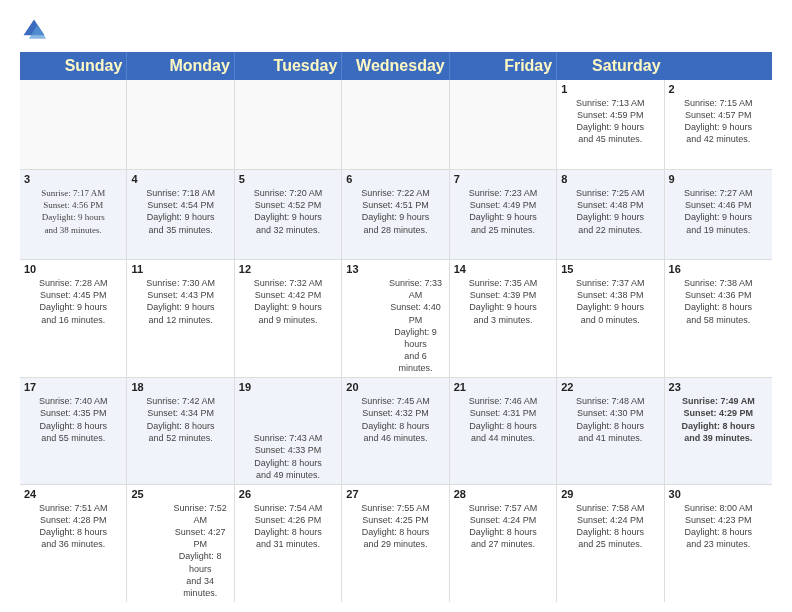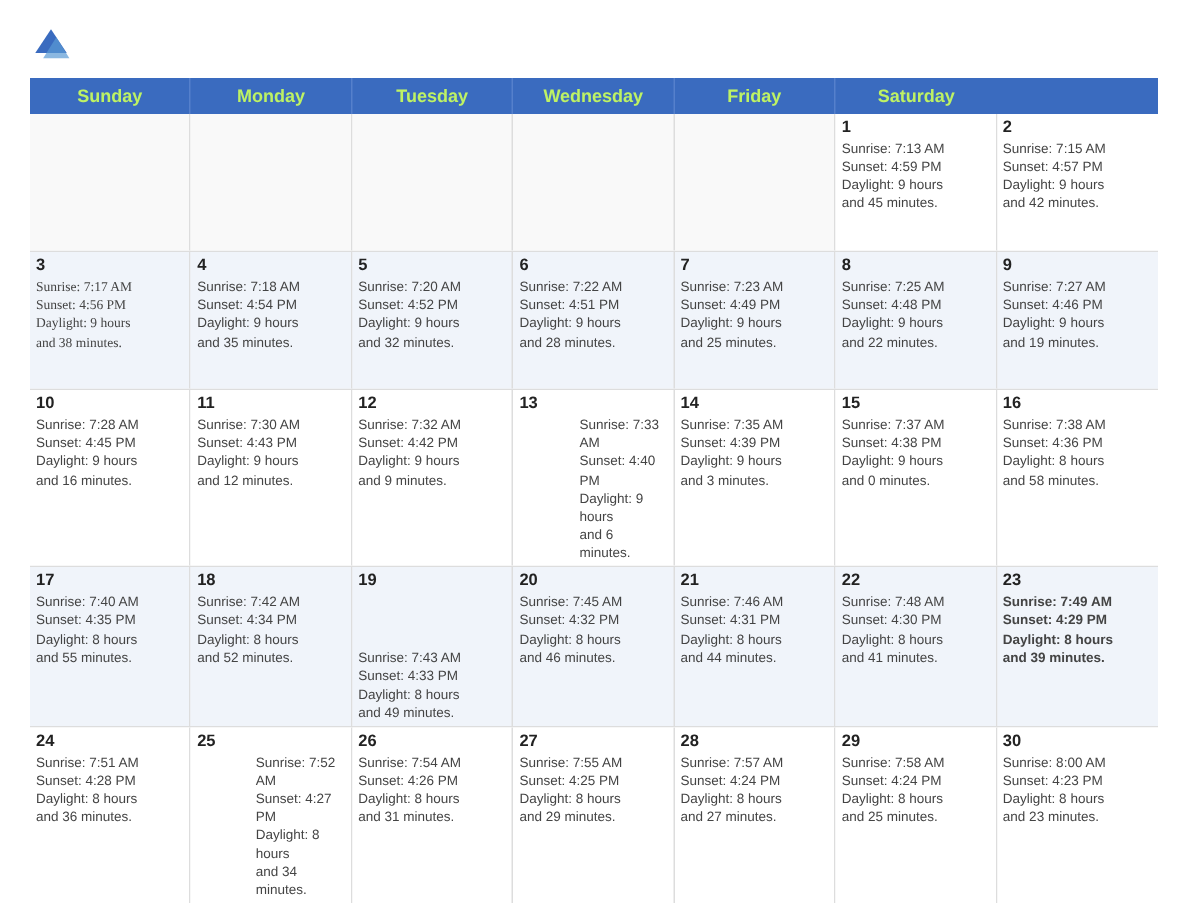--- a/index.html
+++ b/index.html
@@ -62,25 +62,25 @@
       flex: 1;
       display: flex;
       flex-direction: column;
     }
     .cal-header {
       display: grid;
       grid-template-columns: repeat(7, 1fr);
       background: #3a6bbf;
     }
     .cal-header-cell {
-      color: #bef264;
-      font-size: 12px;
+      color: #fef9c3;
+      font-size: 16px;
       font-weight: bold;
       padding: 5px 4px;
-      text-align: center;
+      text-align: right;
       border-right: 1px solid #5580cc;
     }
     .cal-header-cell:last-child { border-right: none; }
     .cal-body {
       display: flex;
       flex-direction: column;
       flex: 1;
     }
     .cal-row {
       display: grid;
@@ -105,20 +105,21 @@
       font-size: 11px;
       font-weight: bold;
       color: #222;
       margin-bottom: 2px;
       display: block;
     }
     .cell-info {
       font-size: 9px;
       color: #444;
       line-height: 1.35;
+      text-align: center;
     }
   </style>
 </head>
 <body>
 
 <div class="page">
   <div class="header">
     <div class="logo">
       <svg class="logo-icon" viewBox="0 0 32 32">
         <polygon points="16,4 28,22 4,22" fill="#3a6bbf"></polygon>

